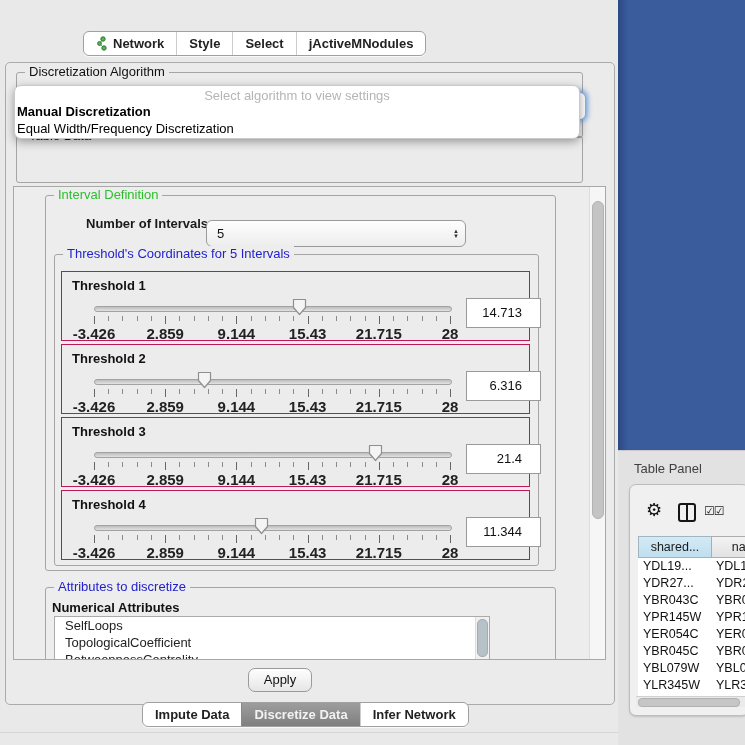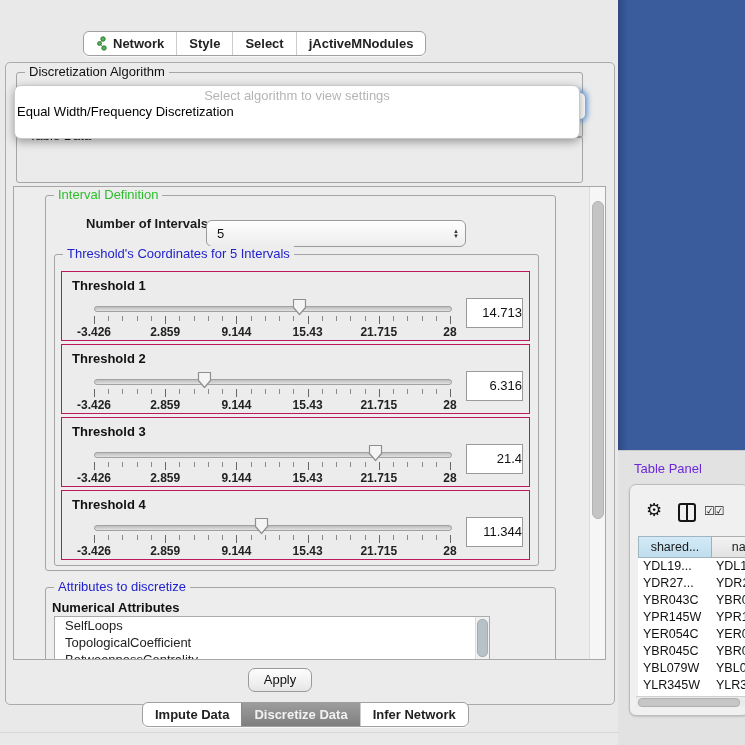--- a/index.html
+++ b/index.html
@@ -54,40 +54,40 @@
   #thresholds-group{left:8px;top:58px;width:483px;height:310px;}
   .tpanel{position:absolute;left:6px;width:467px;height:68px;border:1px solid #be185d;background:#ececec;}
   .tlabel{position:absolute;left:10px;top:6px;font-weight:bold;font-size:13px;color:#111;}
   .track{position:absolute;left:32px;top:34px;width:356px;height:4px;border:1px solid #a2a2a2;border-radius:3px;
          background:linear-gradient(#bdbdbd,#e2e2e2);}
   .thumb{position:absolute;top:26px;width:15px;height:18px;}
   .ruler{position:absolute;left:32px;top:44px;width:356px;height:9px;}
   .tick{position:absolute;top:0;width:1px;height:5px;background:#8a8a8a;}
   .tick.M{height:8px;background:#666;}
   .rlabels{position:absolute;left:32px;top:53px;width:356px;height:13px;}
-  .rlab{position:absolute;transform:translateX(-50%);font-size:12px;font-weight:bold;color:#222;white-space:nowrap;}
+  .rlab{position:absolute;transform:translateX(-50%);font-size:15px;font-weight:bold;color:#222;white-space:nowrap;}
   .vbox{position:absolute;left:404px;top:26px;width:55px;height:28px;background:#fff;border:1px solid #9a9a9a;
-        font-size:13px;color:#111;text-align:right;line-height:28px;padding-right:0;}
+        font-size:13px;color:#111;text-align:right;line-height:28px;padding-right:18px;}
   #attr-group{left:31px;top:400px;width:509px;height:150px;}
   #attr-sublabel{left:6px;top:12px;font-weight:bold;color:#111;}
   #attr-list{left:8px;top:28px;width:434px;height:140px;background:#fff;border:1px solid #ababab;overflow:hidden;}
   .attr-item{height:17px;line-height:17px;padding-left:10px;font-size:13px;color:#222;white-space:nowrap;}
   #attr-scrolltrack{right:0;top:0;width:13px;height:140px;background:#f1f1f1;border-left:1px solid #dedede;position:absolute;}
   #attr-thumb{left:1px;top:2px;width:9px;height:36px;background:#b7c1c8;border:1px solid #a3adb4;border-radius:5px;position:absolute;}
   #apply-btn{left:248px;top:668px;width:62px;height:22px;border:1px solid #9a9a9a;border-radius:7px;
              background:linear-gradient(#fefefe,#e6e6e6);text-align:center;line-height:21px;font-size:13px;color:#111;}
   #cp-bottomline{left:0;top:732px;width:618px;height:1px;background:#d6d6d6;}
   
   #splitter{left:613px;top:0;width:9px;height:745px;background:transparent;}
   
   #desktop{left:618px;top:0;width:127px;height:450px;
            background:linear-gradient(90deg,#2c4983 0px,#3a5b9c 10px);}
   
   #table-area{left:618px;top:450px;width:127px;height:295px;background:#e2e2e2;border-top:1px solid #c9c9c9;}
-  #table-panel-title{left:16px;top:10px;font-size:13px;color:#6d28d9;}
+  #table-panel-title{left:16px;top:10px;font-size:13px;color:#404040;}
   #table-subwin{left:11px;top:33px;width:118px;height:230px;background:#f0f0f0;border:1px solid #bdbdbd;
                 border-radius:7px;box-shadow:0 1px 2px rgba(0,0,0,.15);}
   #gear-icon{left:16px;top:14px;font-size:18px;color:#151515;}
   #colsplit-icon{left:48px;top:18px;width:14px;height:15px;border:2px solid #151515;border-radius:3px;}
   #colsplit-icon::after{content:'';position:absolute;left:50%;top:0;bottom:0;width:2px;background:#151515;transform:translateX(-50%);}
   #check-icons{left:74px;top:19px;font-size:12px;color:#222;letter-spacing:-1px;}
   #table-wrap{left:8px;top:51px;width:109px;height:160px;background:#fff;overflow:hidden;}
   .thead{display:flex;height:22px;}
   .th{box-sizing:border-box;height:22px;border:1px solid #9fb6c2;border-right-width:0;
       font-size:12.5px;text-align:center;line-height:20px;color:#1a1a1a;flex:none;overflow:hidden;white-space:nowrap;}
@@ -126,20 +126,21 @@
     </div>
 
   <div id="content-panel" class="abs"></div>
 
   <div id="algo-group" class="abs groupbox">
     <span class="grouplabel glabel-black">Discretization Algorithm</span>
   </div>
   <div id="algo-combo" class="abs"></div>
   <div id="algo-popup" class="abs">
     <span id="popup-hint">Select algorithm to view settings</span>
+  <div class="popup-opt bold">Manual Discretization</div>
       <div class="popup-opt">Equal Width/Frequency Discretization</div>
     </div>
 
   <div id="tabledata-group" class="abs groupbox">
     <span class="grouplabel glabel-black">Table Data</span>
     <div id="tabledata-combo" class="abs combo">
       <span class="ctext">galFiltered.sif default node</span>
       <span class="stepper">
         <span>▲</span>
         <span>▼</span>

